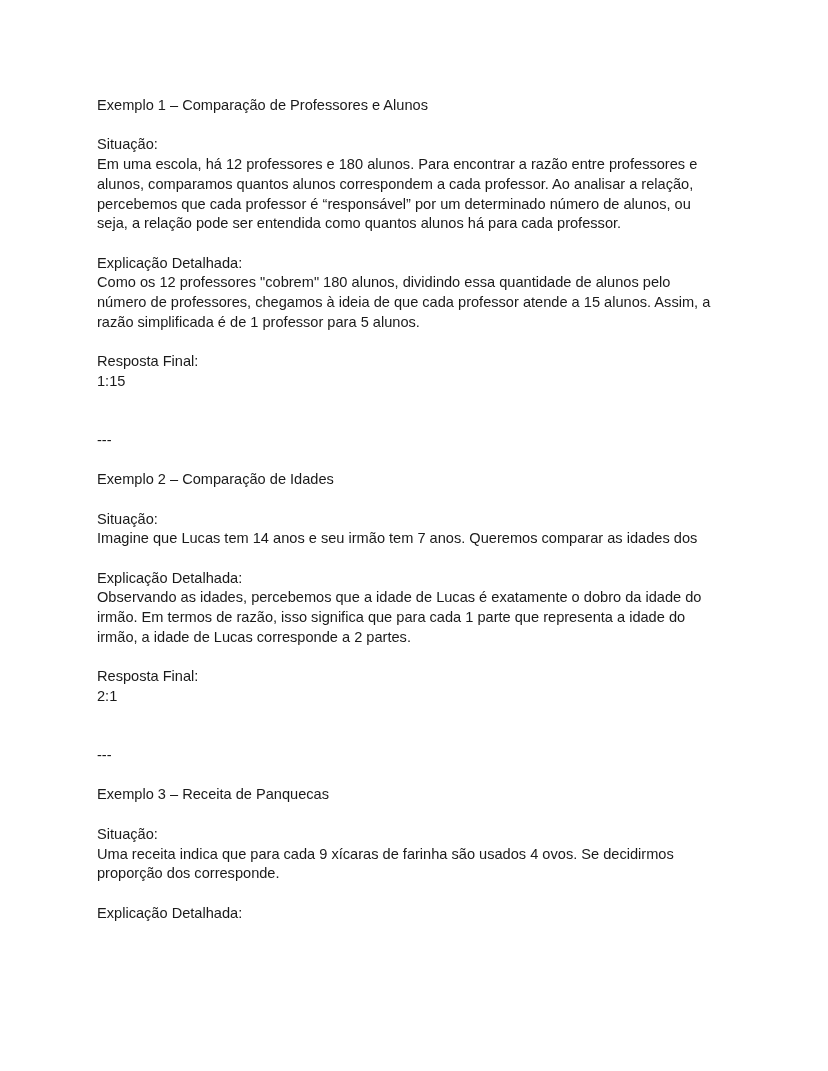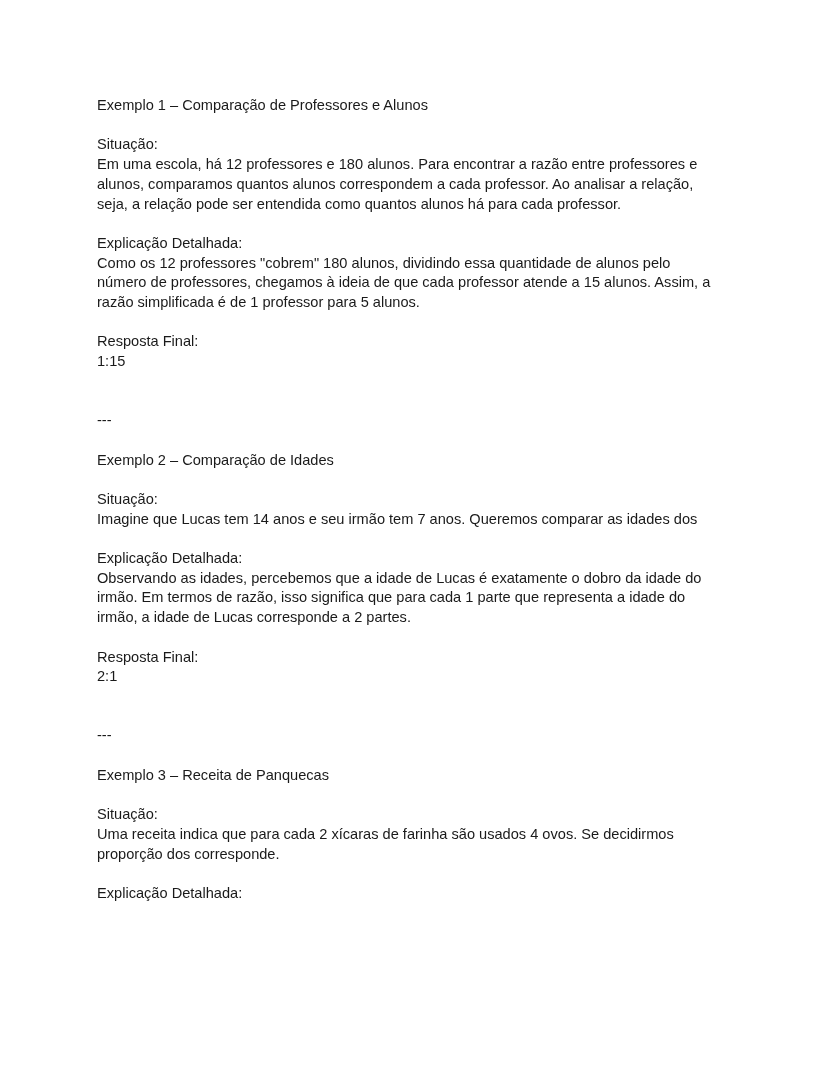--- a/index.html
+++ b/index.html
@@ -37,20 +37,21 @@
 <body>
 
 <div class="page">
 
   <section>
     <span class="line">Exemplo 1 – Comparação de Professores e Alunos</span>
     <span class="blank"></span>
     <span class="line">Situação:</span>
     <span class="line">Em uma escola, há 12 professores e 180 alunos. Para encontrar a razão entre professores e</span>
     <span class="line">alunos, comparamos quantos alunos correspondem a cada professor. Ao analisar a relação,</span>
+    <span class="line">percebemos que cada professor é “responsável” por um determinado número de alunos, ou</span>
     <span class="line">seja, a relação pode ser entendida como quantos alunos há para cada professor.</span>
     <span class="blank"></span>
     <span class="line">Explicação Detalhada:</span>
     <span class="line">Como os 12 professores "cobrem" 180 alunos, dividindo essa quantidade de alunos pelo</span>
     <span class="line">número de professores, chegamos à ideia de que cada professor atende a 15 alunos. Assim, a</span>
     <span class="line">razão simplificada é de 1 professor para 5 alunos.</span>
     <span class="blank"></span>
     <span class="line">Resposta Final:</span>
     <span class="line">1:15</span>
   </section>
@@ -77,19 +78,19 @@
 
   <span class="blank"></span>
   <span class="blank"></span>
   <span class="line">---</span>
   <span class="blank"></span>
 
   <section>
     <span class="line">Exemplo 3 – Receita de Panquecas</span>
     <span class="blank"></span>
     <span class="line">Situação:</span>
-    <span class="line">Uma receita indica que para cada 2 xícaras de farinha são usados 4 ovos. Se decidirmos</span>
+    <span class="line">Uma receita indica que para cada 9 xícaras de farinha são usados 4 ovos. Se decidirmos</span>
     <span class="line">proporção dos corresponde.</span>
     <span class="blank"></span>
     <span class="line">Explicação Detalhada:</span>
   </section>
 
 </div>
 
 </body></html>

